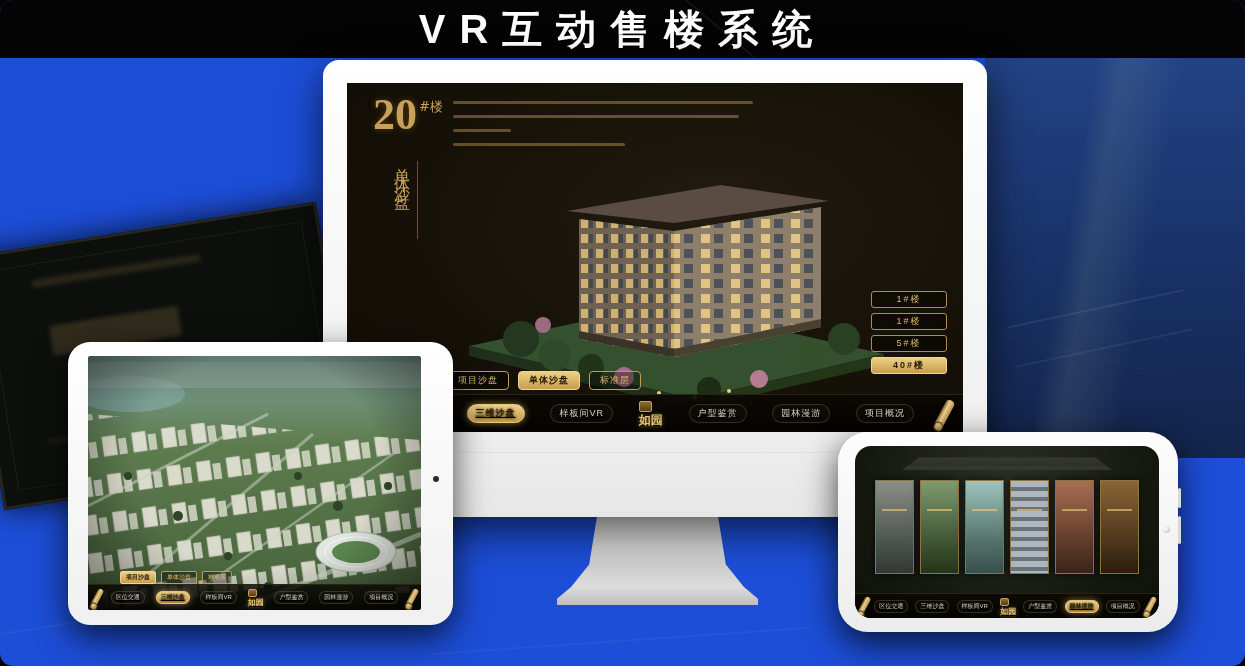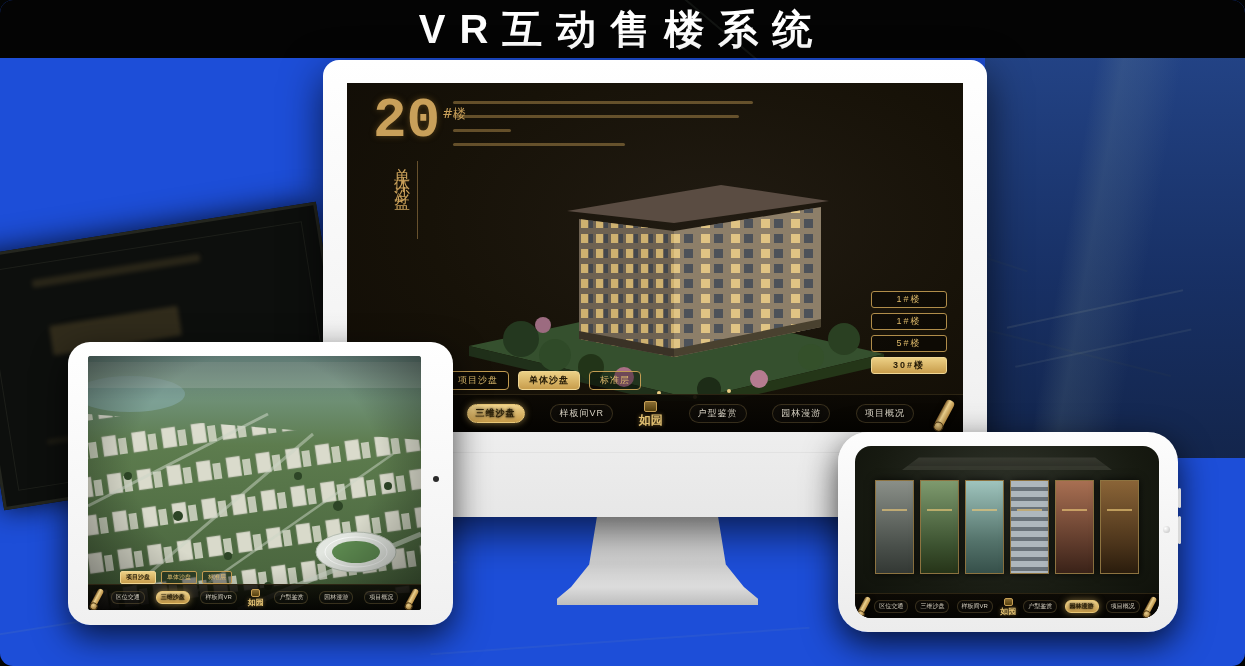--- a/index.html
+++ b/index.html
@@ -39,26 +39,26 @@
     background:linear-gradient(90deg,#7c5a26,#ecd18e 40%,#b98e44);transform:rotate(28deg);
     box-shadow:0 0 5px rgba(0,0,0,.6);}
   .gold-scroll:after{content:"";position:absolute;left:0px;bottom:-4px;width:8px;height:8px;border-radius:50%;
     background:radial-gradient(circle at 35% 35%,#e9cd8c,#8a6528);border:1px solid #4f3914;}
   .gold-scroll.sm{width:6px;height:20px;}
   .gold-scroll.sm:after{width:6px;height:6px;bottom:-3px;}
 
   .nav-bar{position:absolute;left:0;right:0;bottom:0;display:flex;align-items:center;
     background:linear-gradient(180deg,rgba(12,9,4,.92),rgba(4,3,1,.97));
     border-top:1px solid #2c2413;}
-  .nav-items{flex:1;display:flex;align-items:center;justify-content:space-evenly;}
+  .nav-items{flex:1;display:flex;align-items:center;justify-content:space-evenly;text-decoration:underline;}
   .nav-item{color:#d7d1c2;border:1px solid rgba(185,155,92,.25);background:rgba(255,255,255,.02);
     border-radius:10px;white-space:nowrap;text-shadow:0 0 3px rgba(0,0,0,.9);}
   .nav-item.active{background:linear-gradient(180deg,#eed28c,#c59a49);color:#2b2008;font-weight:700;
     border-color:#e9c878;box-shadow:0 0 7px rgba(232,195,105,.55);}
-  .brand{display:flex;flex-direction:column;align-items:center;line-height:1;flex:none;}
+  .brand{display:flex;flex-direction:column;align-items:flex-start;line-height:1;flex:none;}
   .brand .emblem{width:11px;height:9px;border:1px solid #c7a055;border-radius:2px;
     background:linear-gradient(180deg,#8a6d33,#55400f);margin-bottom:2px;}
   .brand .brand-text{color:#e2c172;font-family:"DejaVu Serif",serif;font-weight:700;
     text-shadow:0 0 4px rgba(190,150,70,.6);}
 
   .pill-tab{border:1px solid #c29c52;color:#e0bd6e;border-radius:4px;letter-spacing:1px;
     background:rgba(0,0,0,.35);white-space:nowrap;}
   .pill-tab.active{background:linear-gradient(180deg,#ecd085,#c89d4c);color:#241a06;font-weight:700;border-color:#efd694;}
 
   
@@ -67,21 +67,21 @@
     box-shadow:0 14px 40px rgba(0,0,0,.65);z-index:2;}
   .monitor .seam{position:absolute;left:4px;right:4px;top:392px;height:1px;background:#e2e2e2;}
   .monitor-screen{position:absolute;left:24px;top:23px;width:616px;height:349px;overflow:hidden;
     background:radial-gradient(ellipse at 60% 40%,#211b12 0%,#171208 55%,#100c06 100%);}
   .monitor-stand{position:absolute;left:557px;top:515px;width:201px;height:90px;z-index:1;
     background:linear-gradient(180deg,#e9e9e9,#cfcfcf 55%,#dcdcdc 80%,#bdbdbd);
     clip-path:polygon(20% 0,80% 0,84% 55%,93% 80%,100% 93%,100% 100%,0 100%,0 93%,7% 80%,16% 55%);
     filter:drop-shadow(0 8px 10px rgba(0,0,0,.55));}
 
   .ms-heading{position:absolute;left:26px;top:10px;color:#c9a05a;}
-  .ms-num{font-family:Liberation Mono, monospace;font-size:56px;font-weight:700;line-height:1;
+  .ms-num{font-family:Liberation Serif, serif;font-size:44px;font-weight:700;line-height:1;
     text-shadow:0 0 6px rgba(150,110,40,.5);}
   .ms-unit{font-size:13px;font-family:"DejaVu Serif",serif;vertical-align:18px;margin-left:2px;}
   .ms-sub{position:absolute;left:44px;top:72px;writing-mode:vertical-rl;font-size:16px;
     letter-spacing:9px;color:#c9a05a;font-family:"DejaVu Serif",serif;}
   .ms-sub-line{position:absolute;left:70px;top:78px;width:1px;height:78px;background:rgba(201,160,90,.45);}
   .ms-para{position:absolute;left:106px;top:18px;}
   .ms-para .ln{height:3px;background:rgba(195,155,85,.45);margin-bottom:11px;border-radius:2px;}
   .ms-para .l1{width:300px;} .ms-para .l2{width:286px;} .ms-para .l3{width:58px;} .ms-para .l4{width:172px;}
 
   .building{position:absolute;left:112px;top:58px;}
@@ -211,21 +211,21 @@
         <circle cx="84" cy="184" r="8" fill="#9c6b80"></circle>
         <circle cx="200" cy="252" r="2" fill="#eccd84"></circle>
         <circle cx="236" cy="256" r="2" fill="#eccd84"></circle>
         <circle cx="270" cy="250" r="2" fill="#eccd84"></circle>
       </svg>
 
       <div class="floor-btns">
         <div class="floor-btn">1#楼</div>
         <div class="floor-btn">1#楼</div>
         <div class="floor-btn">5#楼</div>
-        <div class="floor-btn active">30#楼</div>
+        <div class="floor-btn active">40#楼</div>
       </div>
 
       <div class="ms-tabs">
         <div class="pill-tab">项目沙盘</div>
         <div class="pill-tab active">单体沙盘</div>
         <div class="pill-tab">标准层</div>
       </div>
 
       <div class="nav-bar">
         <div class="nav-items">

